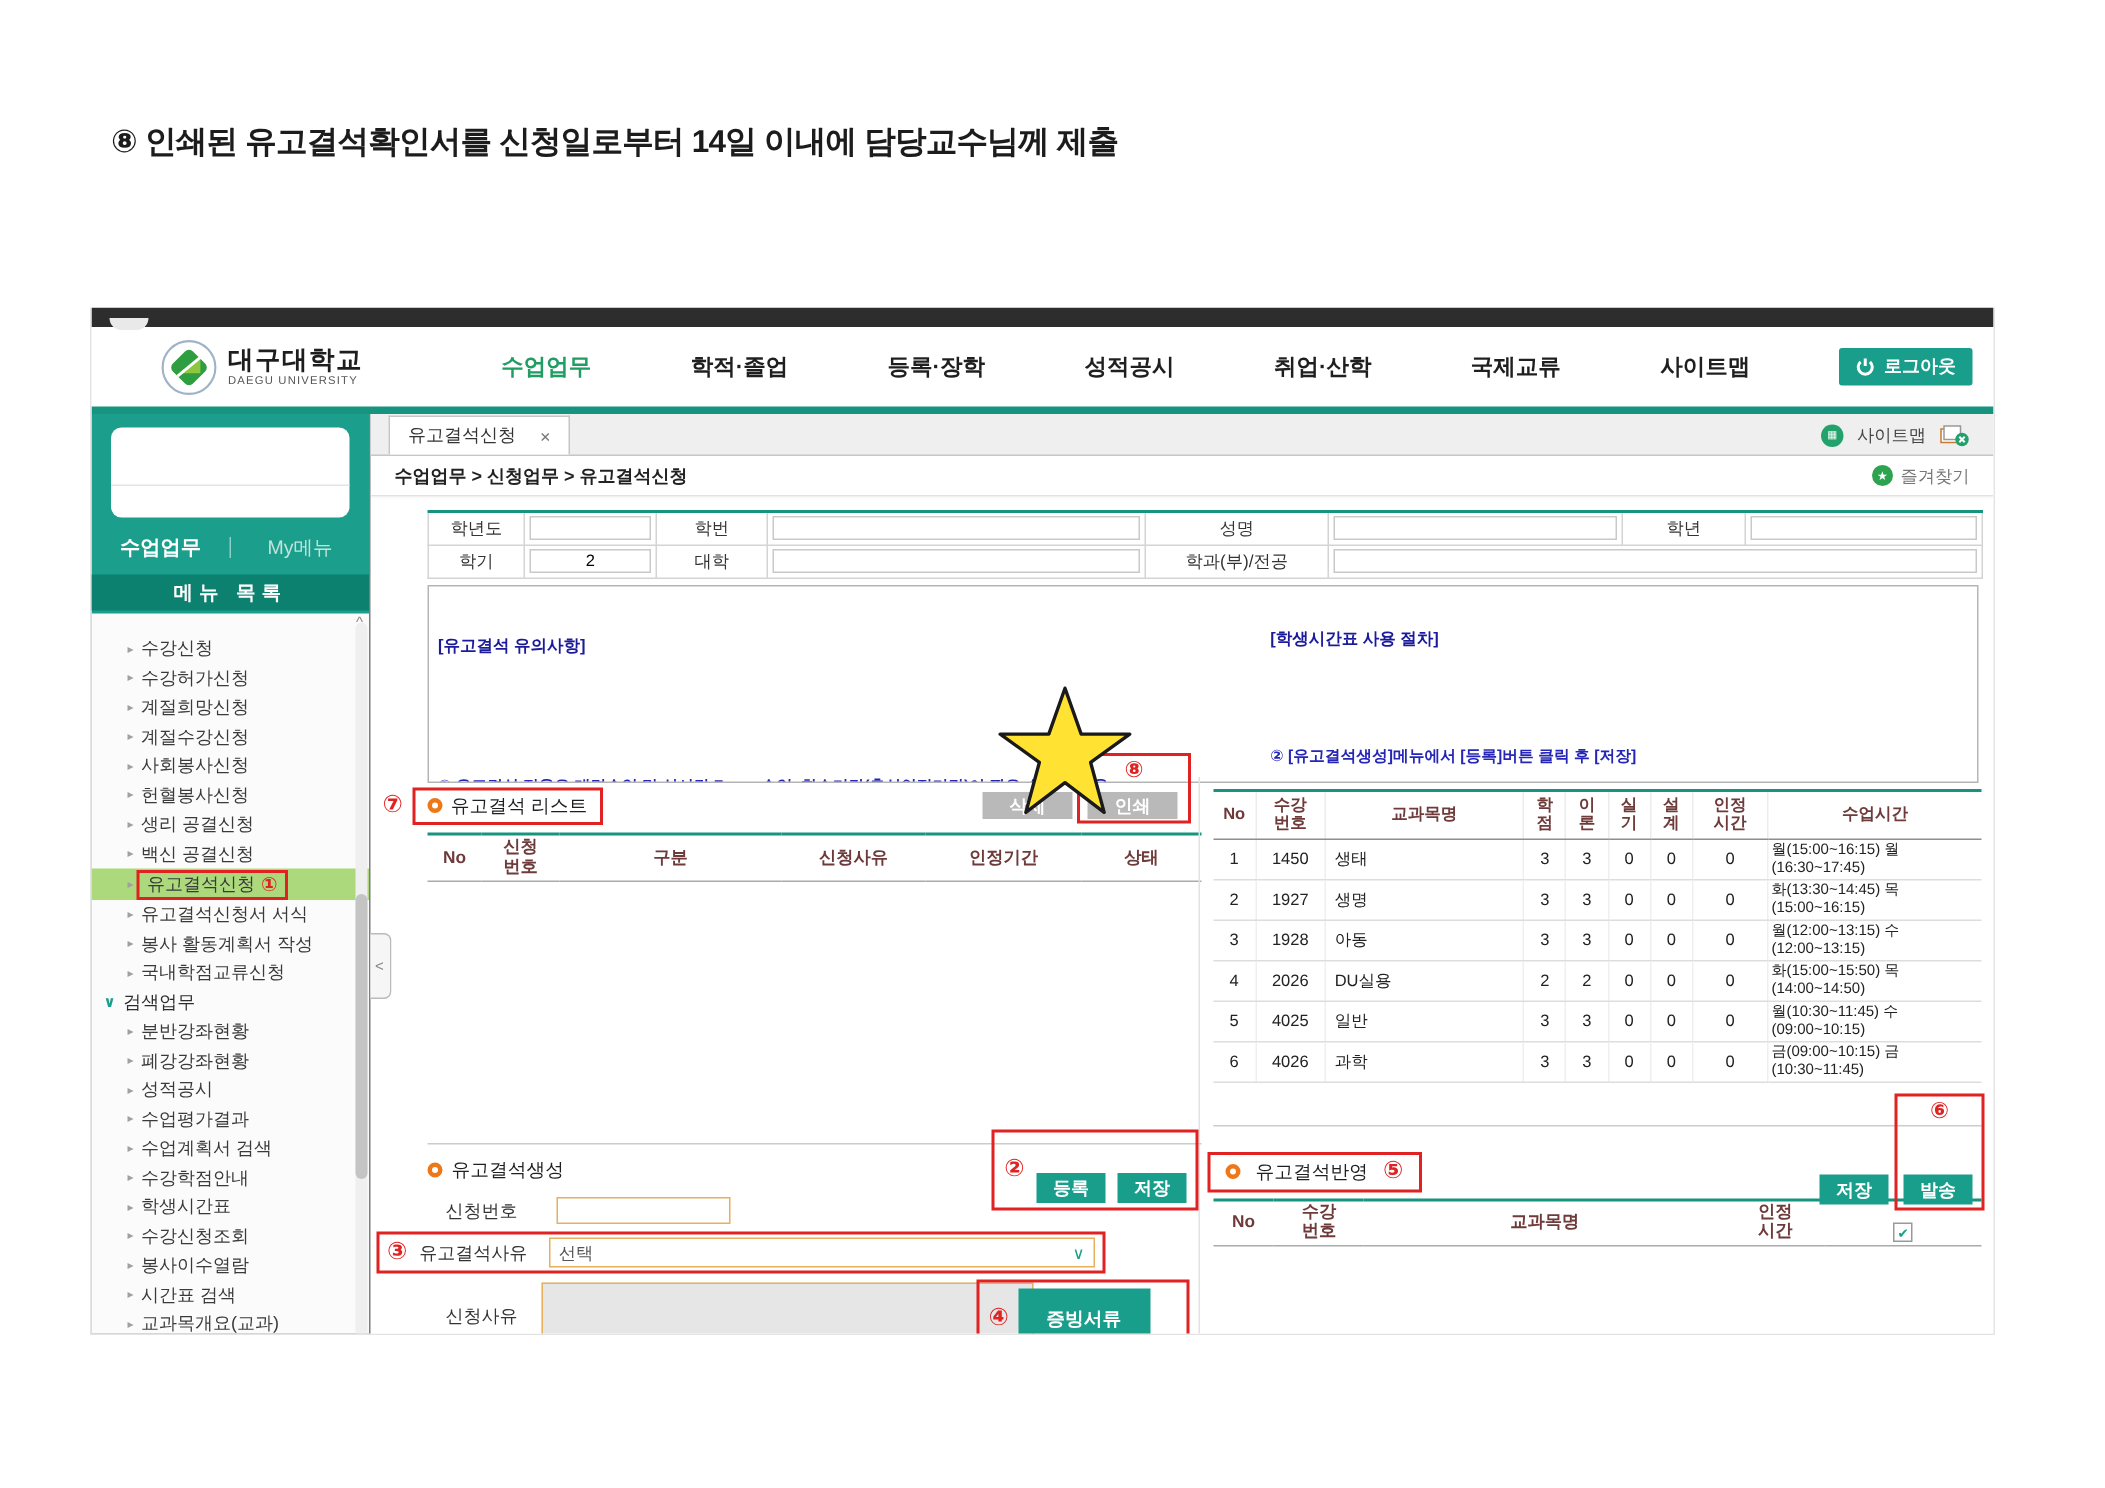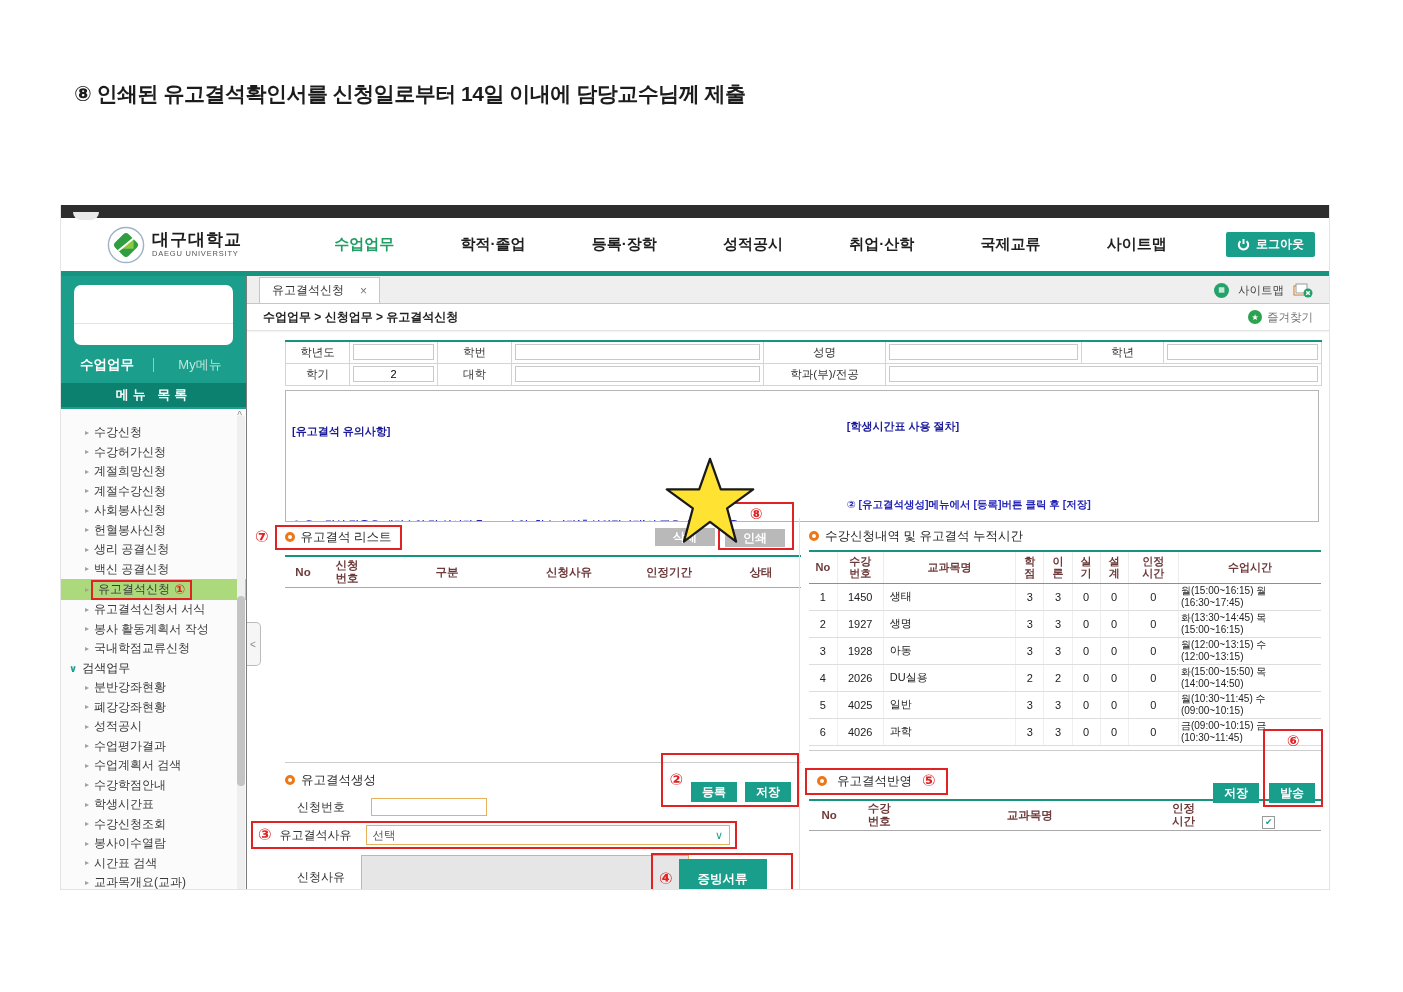--- a/index.html
+++ b/index.html
@@ -412,24 +412,20 @@
               </thead>
             <tbody>
                 <tr>
                   <td class="emptycell" colspan="6"></td>
                 </tr>
               </tbody>
           </table>
         </div>
 
         <div class="rsec">
-          <div class="rtitle">
-            <span class="bullet"></span>
-            <span class="sectitle">수강신청내역 및 유고결석 누적시간</span>
-          </div>
           <table class="etable">
             <colgroup>
                 <col style="width:28px">
                 <col style="width:46px">
                 <col style="width:132px">
                 <col style="width:28px">
                 <col style="width:28px">
                 <col style="width:28px">
                 <col style="width:28px">
                 <col style="width:50px">

